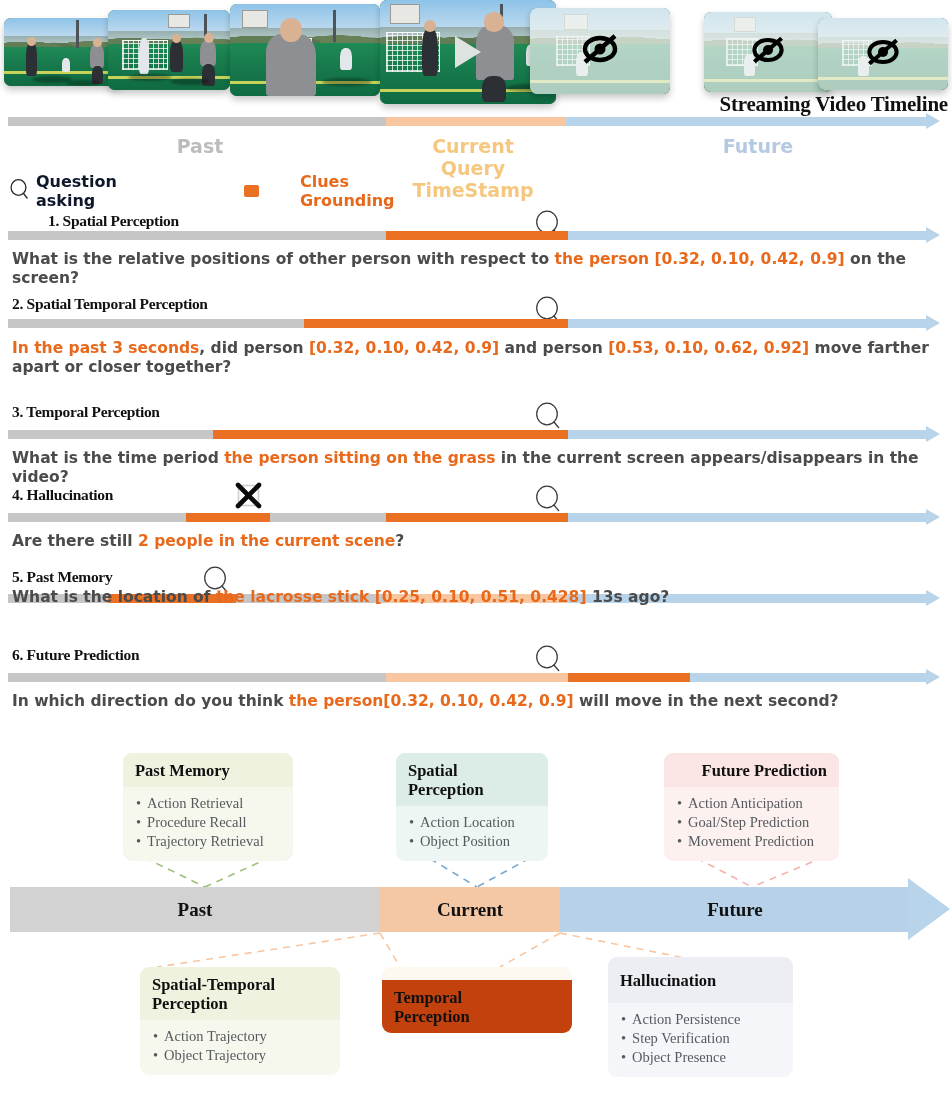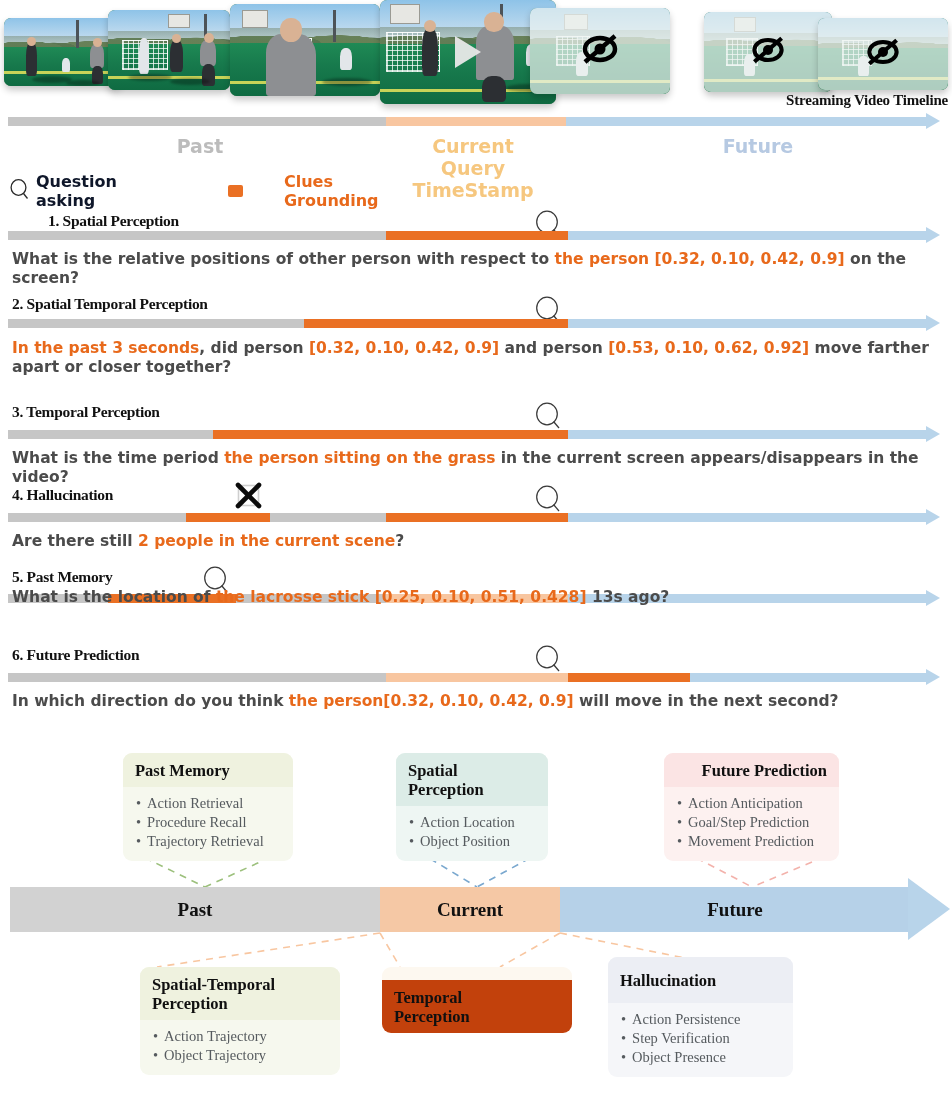--- a/index.html
+++ b/index.html
@@ -59,21 +59,21 @@
     border-left: 26px solid rgba(232,232,232,.95);
     border-top: 16px solid transparent;
     border-bottom: 16px solid transparent;
   }
   .eye-off { position:absolute; left:50%; top:50%; transform:translate(-50%,-50%); }
 
   .strip-label {
     position:absolute;
     font-family: "Liberation Serif", serif;
     font-weight: bold;
-    font-size: 15px;
+    font-size: 21px;
     color: #111;
     letter-spacing: -0.2px;
   }
 
   
   .bar { position:absolute; height:9px; }
   .seg { position:absolute; top:0; height:9px; }
   .bar-arrow {
     position:absolute; top:-4px; width:0; height:0;
     border-left: 14px solid #b8d4ea;
@@ -325,21 +325,21 @@
   <div id="legend">
     <div class="legend-item" style="left:0;">
       <span>
         <svg width="19" height="21" viewBox="0 0 19 21">
           <ellipse cx="8.5" cy="8.5" rx="7.4" ry="7.8" fill="none" stroke="#2a2a2a" stroke-width="1.3"></ellipse>
           <line x1="13.5" y1="14.5" x2="17.5" y2="19.5" stroke="#2a2a2a" stroke-width="1.3"></line>
         </svg>
       </span>
       <span class="legend-text hand" style="color:#0f172a;">Question asking</span>
     </div>
-    <div class="legend-item" style="left:218px;gap:41px;">
+    <div class="legend-item" style="left:234px;gap:41px;">
       <span class="swatch"></span>
       <span class="legend-text hand" style="color:#e8691b;">Clues Grounding</span>
     </div>
   </div>
 
   <div class="q-title" style="left:12px; top:212px;margin-left:36px;">1. Spatial Perception</div>
   <div class="magnifier" style="left:535px; top:210px;">
     <svg width="26" height="30" viewBox="0 0 26 30">
       <ellipse cx="12" cy="12" rx="10.3" ry="10.8" fill="none" stroke="#3a3a3a" stroke-width="1.25"></ellipse>
       <line x1="18.5" y1="19.5" x2="24" y2="26" stroke="#3a3a3a" stroke-width="1.25"></line>

